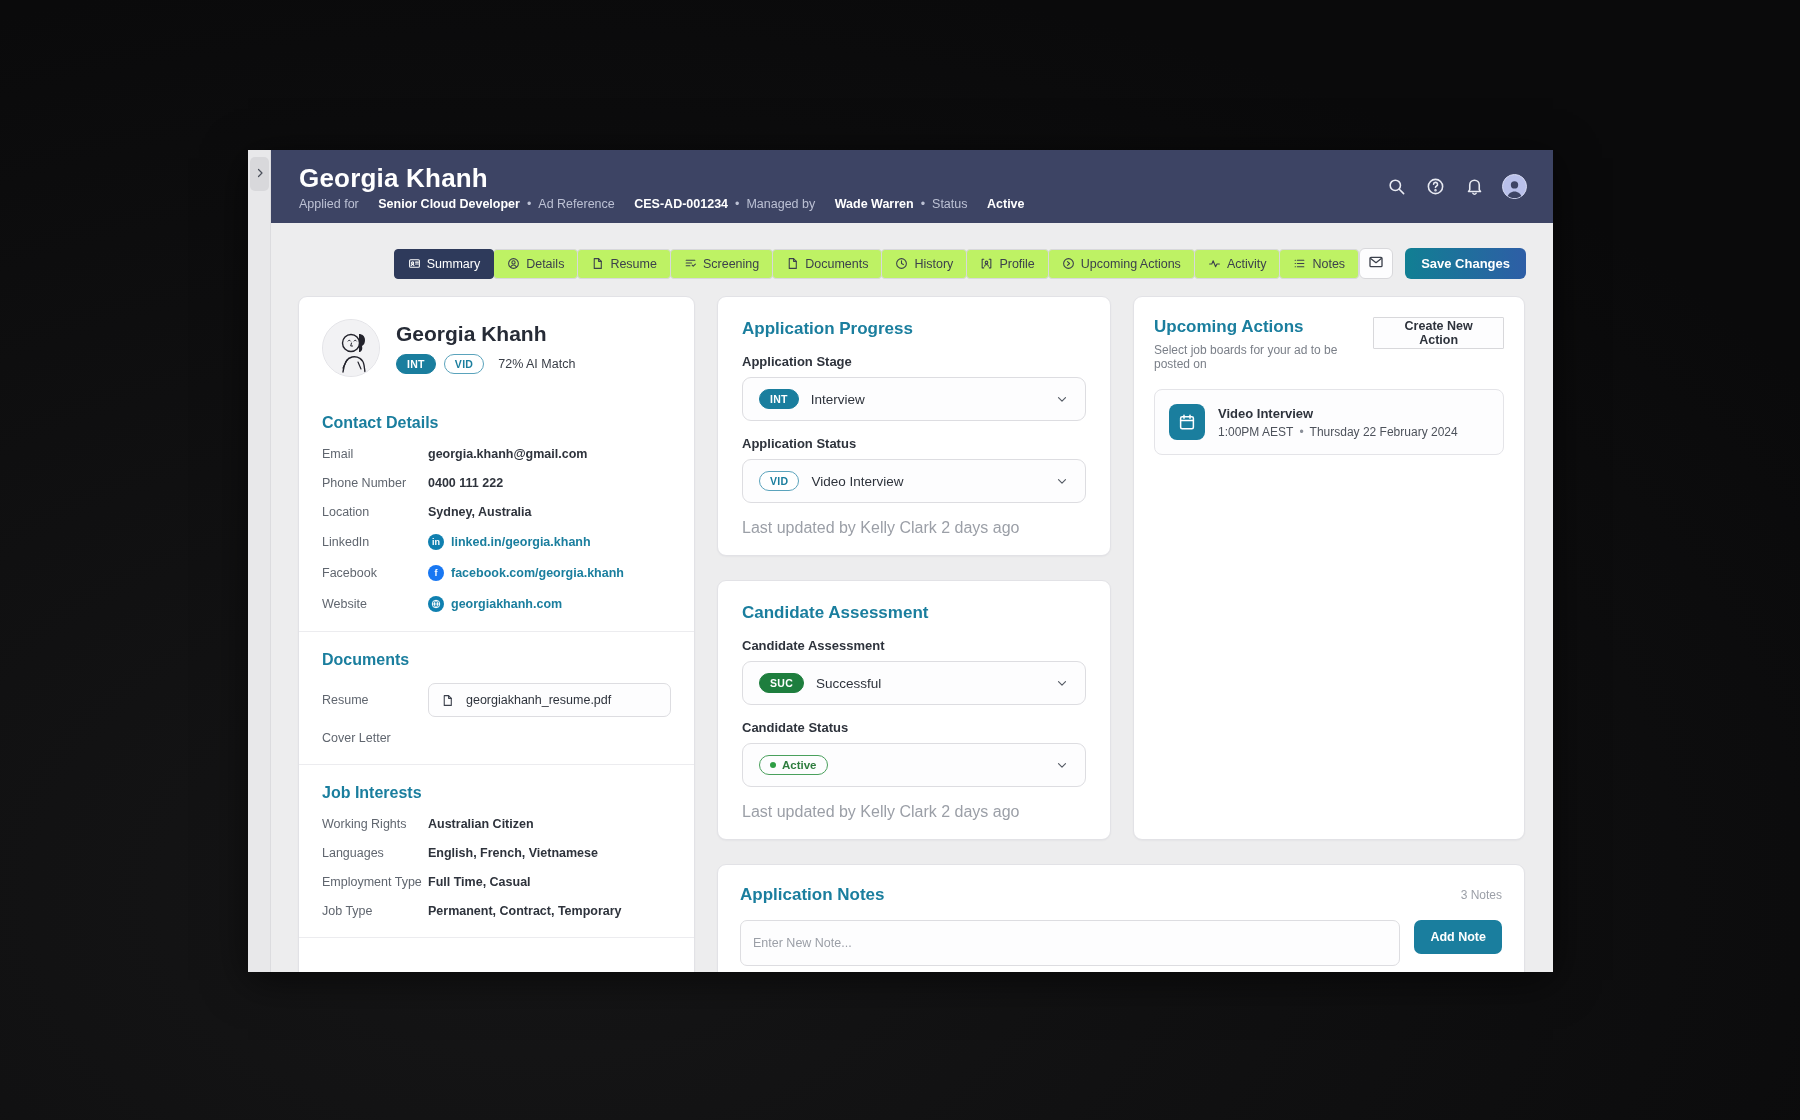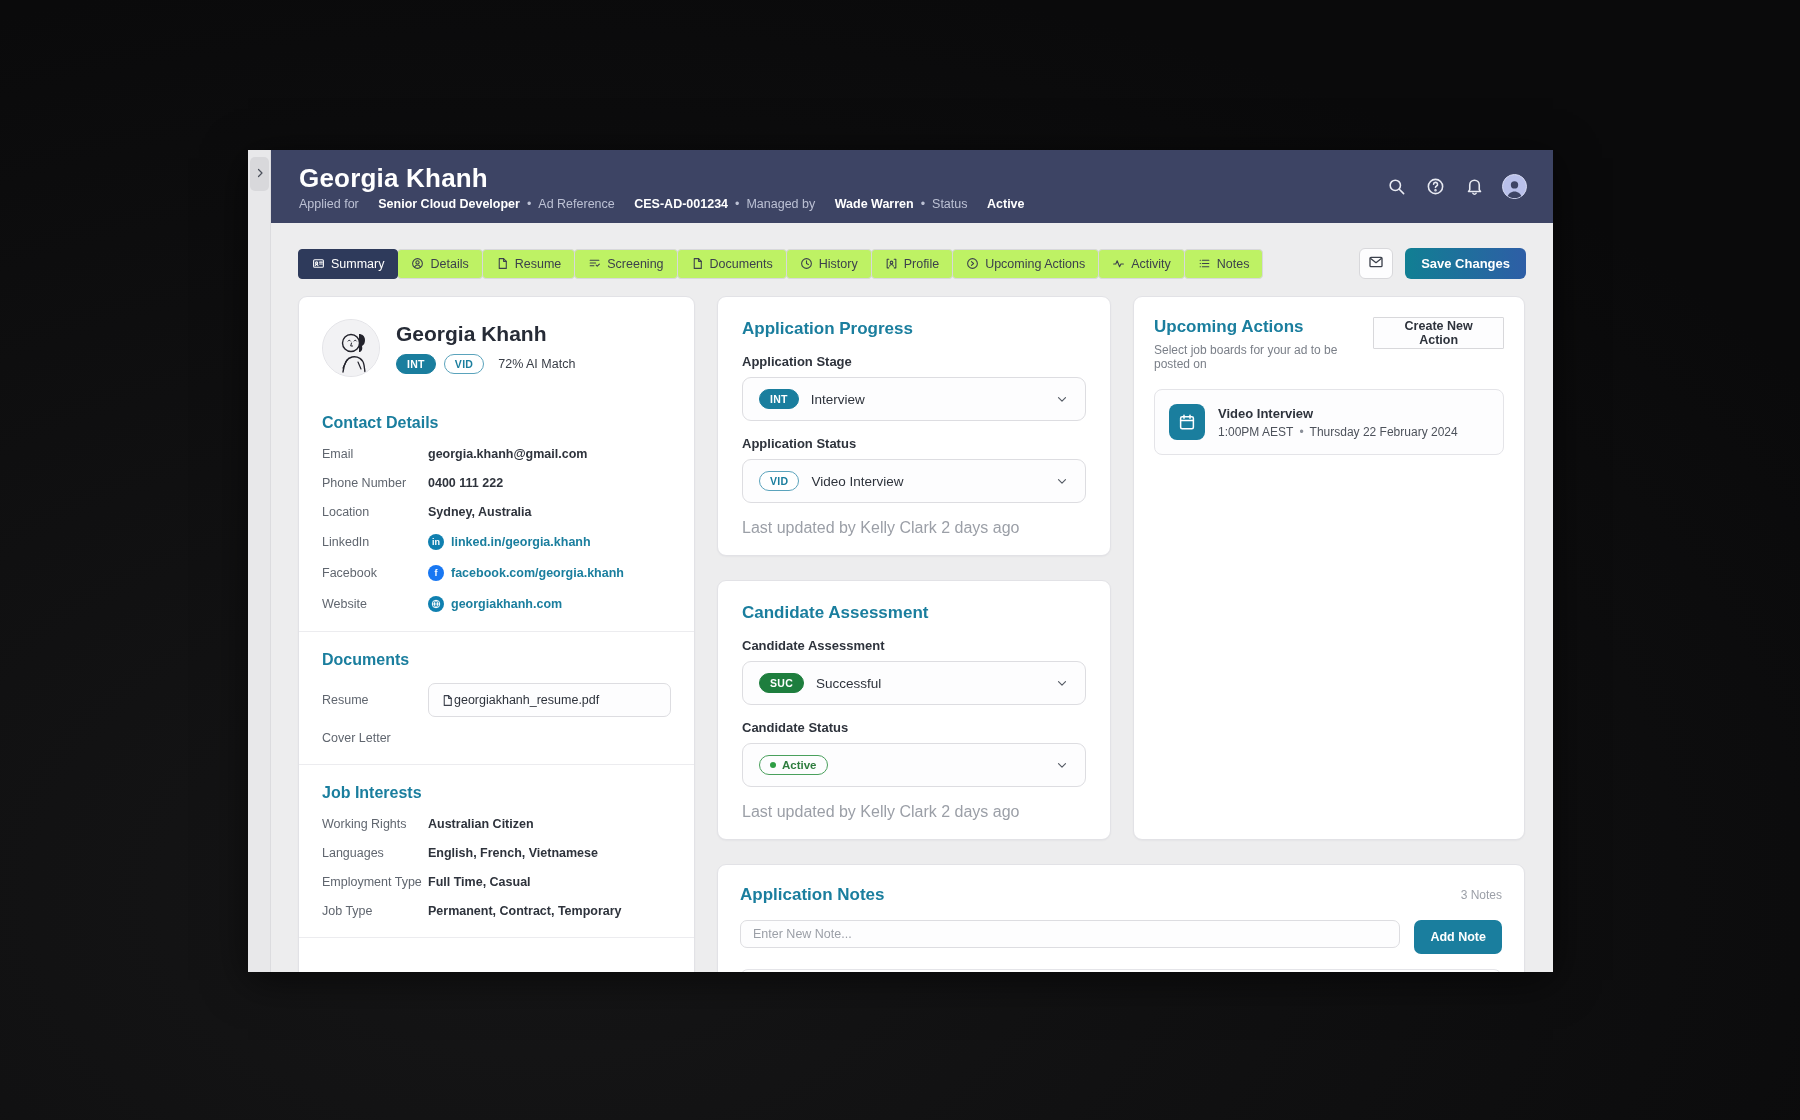--- a/index.html
+++ b/index.html
@@ -24,21 +24,21 @@
   .subtitle { font-size:12.5px; color:#bcc1d4; }
   .subtitle b { color:#ffffff; font-weight:bold;margin-left:16px; }
   .subtitle .dot { margin:0 7px; color:#bcc1d4; }
   .topbar-icons { display:flex; align-items:center; gap:17px; }
   .tb-icon { width:22px; height:22px; color:#e8eaf2; display:flex; align-items:center; justify-content:center; cursor:pointer; background:none; border:none; }
   .tb-icon svg { width:19px; height:19px; }
   .tb-avatar { width:25px; height:25px; border-radius:50%; background:#b9c0ea; overflow:hidden; border:1.5px solid #d6daf2; cursor:pointer; display:flex; align-items:flex-end; justify-content:center; }
 
   
   .content { flex:1; padding:25px 27px 0 27px; overflow:hidden; }
-  .toolbar { display:flex; align-items:center; justify-content:space-between; margin-bottom:17px; }
+  .toolbar { display:flex; align-items:center; justify-content:flex-end; margin-bottom:17px; }
   .tabs { display:flex; }
   .tab { display:flex; align-items:center; gap:6px; height:30px; padding:0 13px; background:#bef264; border:1px solid #d8d8db;
          margin-left:-1px; font-size:12.5px; color:#3c414c; cursor:pointer; border-radius:4px; position:relative; }
   .tab:first-child { margin-left:0; }
   .tab svg { width:13px; height:13px; }
   .tab.active { background:#2e3a5b; border-color:#2e3a5b; color:#fff; z-index:1; }
   .toolbar-actions { display:flex; align-items:center; gap:12px; }
   .mail-btn { width:34px; height:31px; background:#fdfdfe; border:1px solid #d8d8db; border-radius:6px; display:flex; align-items:center; justify-content:center; color:#3c414c; cursor:pointer; }
   .mail-btn svg { width:16px; height:16px; }
   .save-btn { height:31px; padding:0 16px; border:none; border-radius:6px; color:#fff; font-size:13px; font-weight:bold;
@@ -73,21 +73,21 @@
   .kv .v { color:#2e333c; font-weight:bold; }
   .kv .v.link { color:#1a7e9e; display:flex; align-items:center; gap:7px; }
   .sicon { width:16px; height:16px; border-radius:50%; display:inline-flex; align-items:center; justify-content:center; color:#fff; font-size:9px; font-weight:bold; flex:0 0 auto; }
   .sicon.li { background:#1080b0; }
   .sicon.fb { background:#1877f2; }
   .sicon.web { background:#1080b0; }
   .sicon svg { width:10px; height:10px; }
 
   .docrow { display:flex; align-items:center; margin-top:14px; font-size:12.5px; }
   .docrow .k { width:106px; flex:0 0 auto; color:#60666f; }
-  .filebox { flex:1; height:34px; border:1px solid #dddde1; border-radius:7px; background:#fdfdfe; display:flex; align-items:center; gap:0; padding:0 12px; color:#2e333c; cursor:pointer; }
+  .filebox { flex:1; height:34px; border:1px solid #dddde1; border-radius:7px; background:#fdfdfe; display:flex; align-items:center; gap:12px; padding:0 12px; color:#2e333c; cursor:pointer; }
   .filebox svg { width:13px; height:13px; color:#3c414c; }
 
   
   .card-progress, .card-assess { padding:22px 24px 18px; }
   .field-label { font-size:13px; font-weight:bold; color:#2e333c; margin:15px 0 8px; }
   .dropdown { height:44px; border:1px solid #dddde1; border-radius:9px; background:#fdfdfe; display:flex; align-items:center; gap:12px; padding:0 16px; cursor:pointer; }
   .dropdown .dval { font-size:13.5px; color:#2e333c; flex:1; }
   .dropdown .chev { color:#565c66; width:14px; height:14px; flex:0 0 auto; }
   .updated { font-size:16px; color:#9b9fa7; margin-top:16px; }
   .pill-active { display:inline-flex; align-items:center; gap:6px; border:1px solid #49a05c; color:#2f7d3f; font-size:11.5px; font-weight:bold; border-radius:20px; padding:3px 10px; }
@@ -103,21 +103,21 @@
   .up-ico svg { width:18px; height:18px; }
   .up-title { font-size:13px; font-weight:bold; color:#2e333c; margin-bottom:4px; }
   .up-meta { font-size:12px; color:#4d525b; }
   .up-meta .dot { margin:0 6px; color:#8a8f98; }
 
   
   .card-notes { padding:20px 22px 22px; }
   .notes-head { display:flex; align-items:center; justify-content:space-between; }
   .notes-count { font-size:12px; color:#9b9fa7; }
   .notes-inputrow { display:flex; gap:14px; margin-top:15px; }
-  .note-input { flex:1; height:28px; border:1px solid #dddde1; border-radius:7px; background:#fdfdfe; padding:0 12px; font-size:12.5px; color:#2e333c; font-family:inherit; }
+  .note-input { flex:1; height:46px; border:1px solid #dddde1; border-radius:7px; background:#fdfdfe; padding:0 12px; font-size:12.5px; color:#2e333c; font-family:inherit; }
   .note-input::placeholder { color:#9b9fa7; }
   .addnote-btn { height:34px; padding:0 16px; background:#1a7e9e; color:#fff; border:none; border-radius:7px; font-size:12.5px; font-weight:bold; cursor:pointer; }
   .note { border:1px solid #e4e4e8; border-radius:8px; background:#fff; padding:12px 15px 14px; margin-top:15px; }
 </style>
 </head>
 <body>
 
 <div class="stage">
   <div class="window">
 

